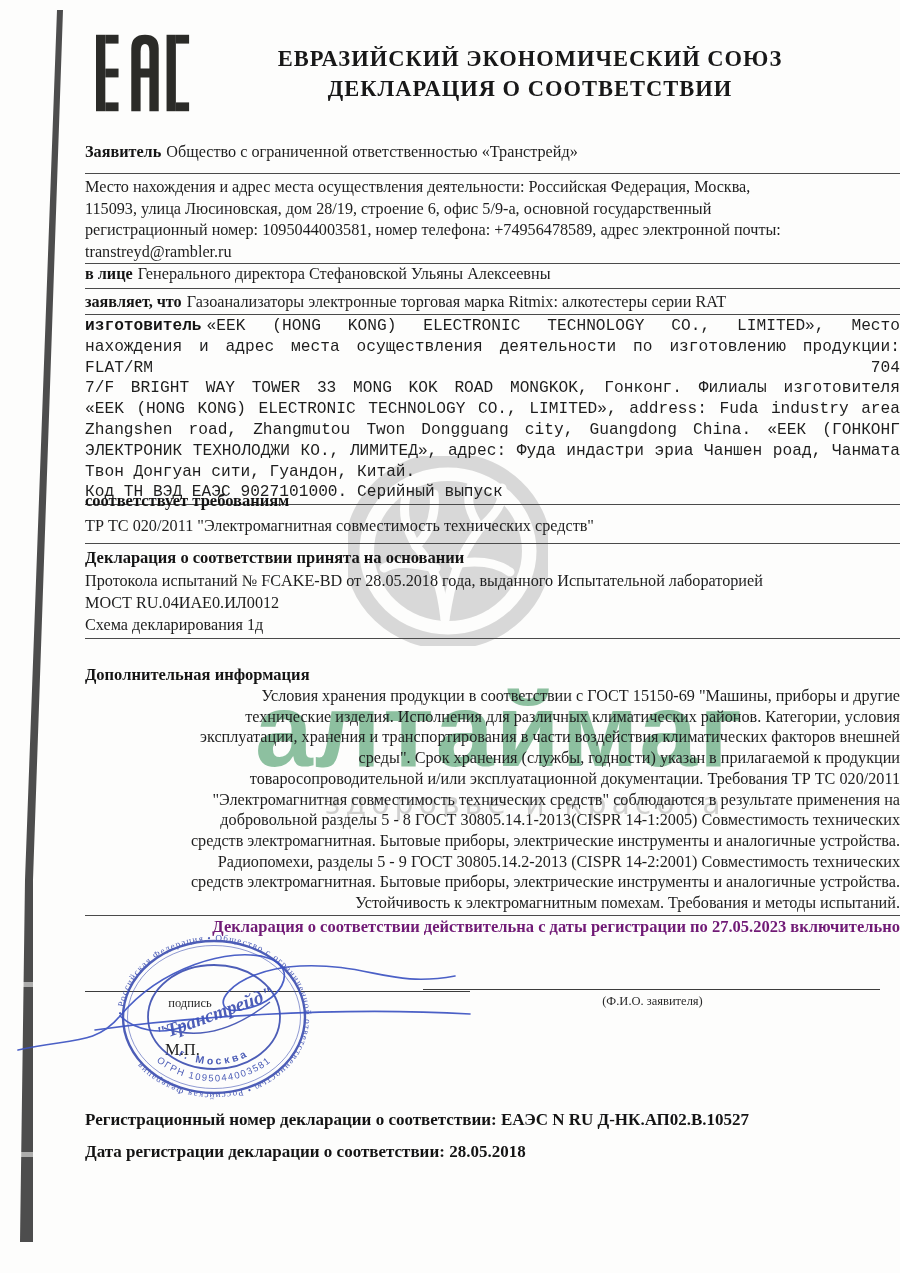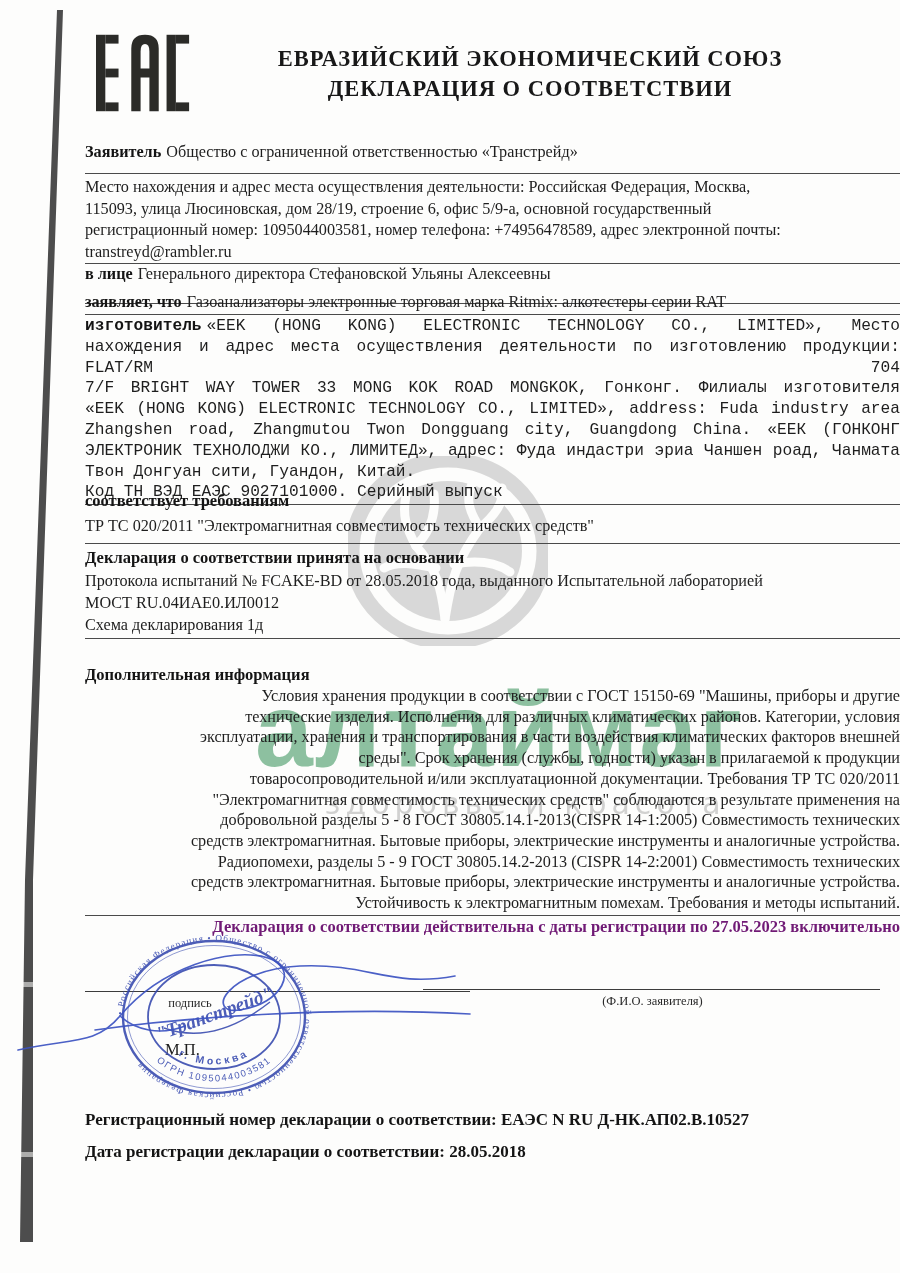--- a/index.html
+++ b/index.html
@@ -86,21 +86,21 @@
     <span class="lbl">Заявитель</span><span>Общество с ограниченной ответственностью «Транстрейд»</span>
   </div>
 
   <div class="sec rule z2 lh21" style="top:177px;">
       <div>Место нахождения и адрес места осуществления деятельности: Российская Федерация, Москва,</div>
       <div>115093, улица Люсиновская, дом 28/19, строение 6, офис 5/9-а, основной государственный</div>
       <div>регистрационный номер: 1095044003581, номер телефона: +74956478589, адрес электронной почты:</div>
       <div>transtreyd@rambler.ru</div>
     </div>
 
-  <div class="sec rule z2 row1" style="top:263px;padding-bottom:18px;">
+  <div class="sec rule z2 row1" style="top:263px;padding-bottom:3px;">
     <span class="lbl">в лице</span><span>Генерального директора Стефановской Ульяны Алексеевны</span>
   </div>
 
   <div class="sec rule z2 row1" style="top:291px;padding-bottom:1px;">
     <span class="lbl">заявляет, что</span><span>Газоанализаторы электронные  торговая марка Ritmix: алкотестеры серии RAT</span>
   </div>
 
   <div class="sec rule z2 lh20 mfr" style="top:316px;padding-bottom:1px;font-family:Liberation Mono, monospace;">
     <div>
       <span class="lbl">изготовитель</span><span>«EEK (HONG KONG) ELECTRONIC TECHNOLOGY CO., LIMITED», Место</span>

